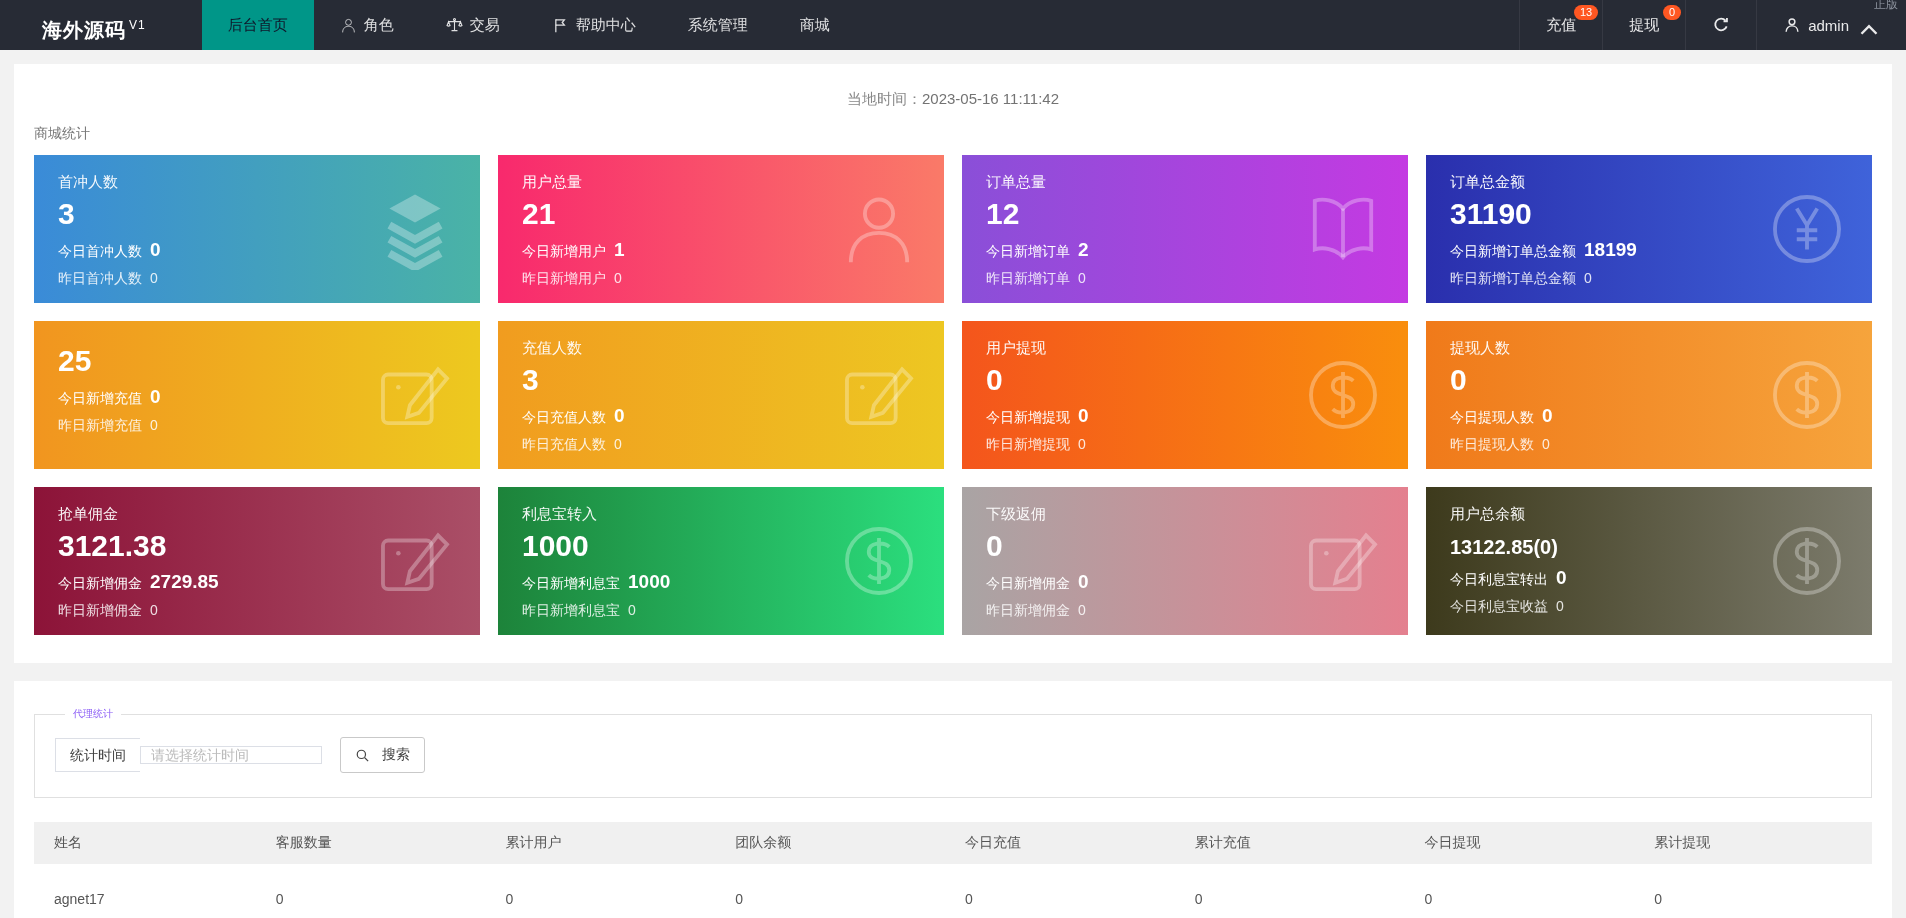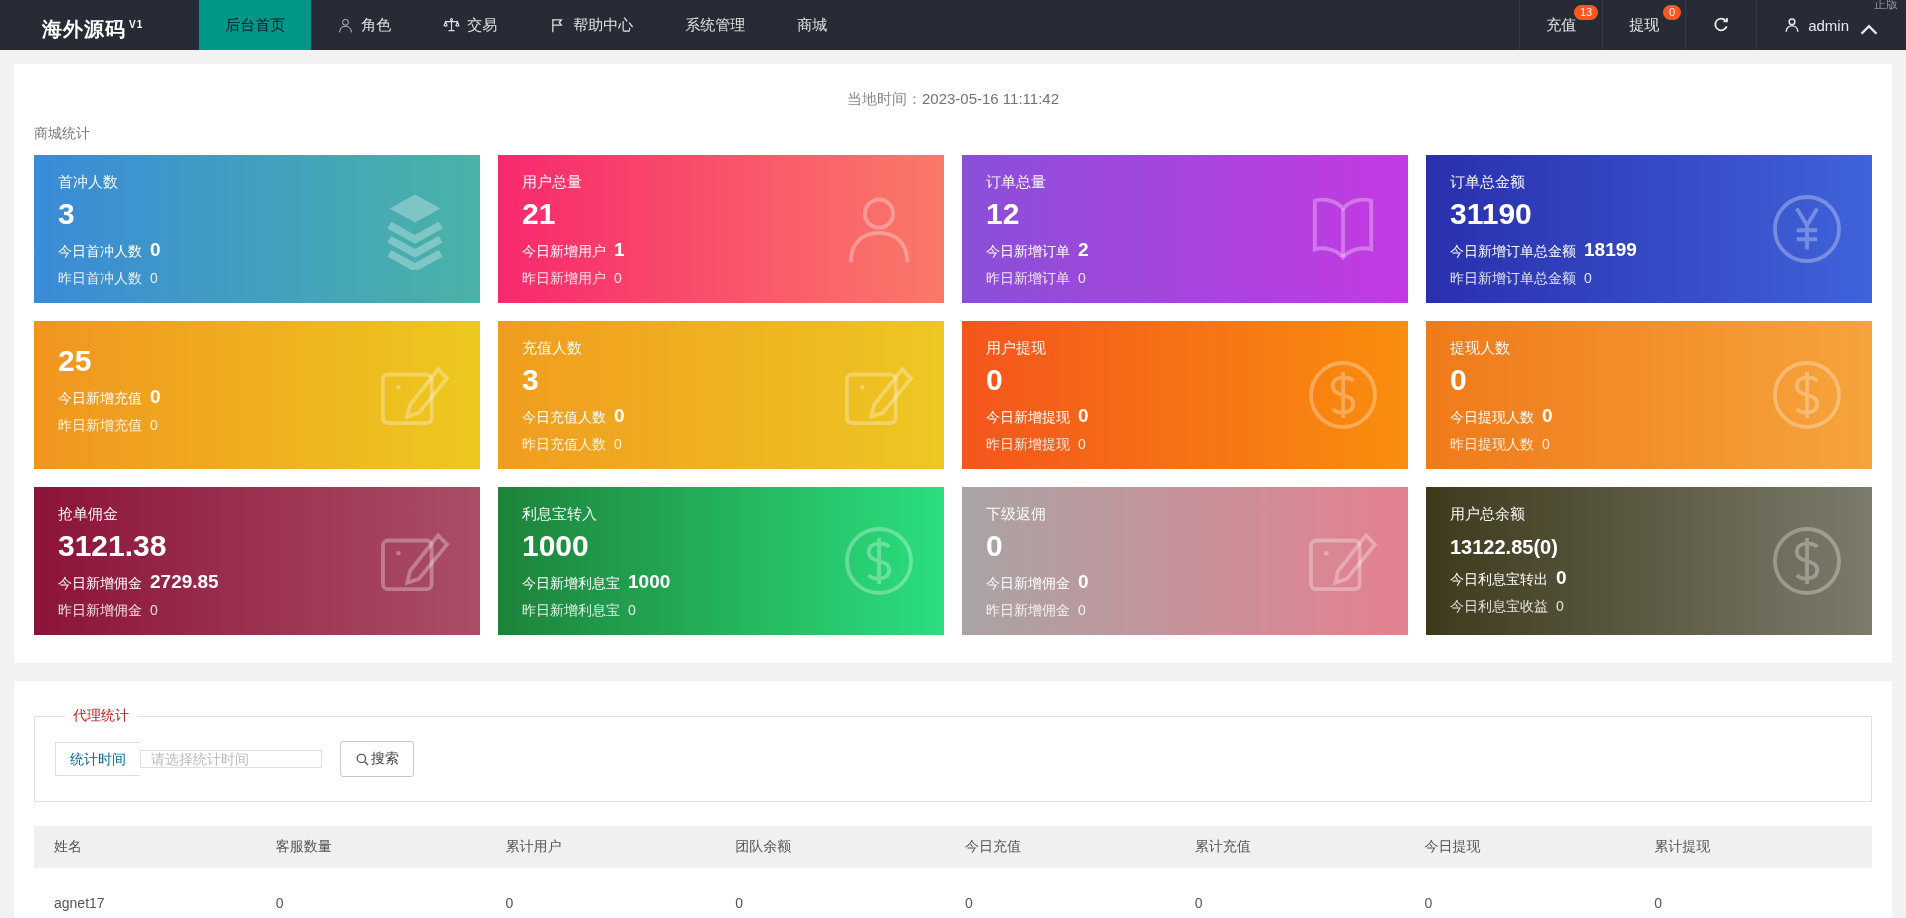--- a/index.html
+++ b/index.html
@@ -7,21 +7,21 @@
   body {
     width:1906px; height:918px; overflow:hidden;
     background:#f2f2f2;
     font-family:"Liberation Sans", sans-serif;
     position:relative;
   }
 
   
   .navbar { height:50px; background:#272b35; display:flex; align-items:stretch; position:relative; }
   .brand { color:#fff; font-size:20px; font-weight:bold; line-height:50px; padding:0 56px 0 42px; letter-spacing:1px; white-space:nowrap; }
-  .brand sup { font-size:10px; font-weight:bold; margin-left:3px; }
+  .brand sup { font-size:12px; font-weight:normal; margin-left:3px; }
   .menu { display:flex; }
   .menu-item { display:flex; align-items:center; gap:7px; padding:0 26px; color:rgba(255,255,255,.85); font-size:15px; cursor:pointer; white-space:nowrap; }
   .menu-item.active { background:#009688; color:#0f172a; }
   .menu-item svg { width:17px; height:17px; display:block; }
   .nav-right { margin-left:auto; display:flex; align-items:stretch; color:rgba(255,255,255,.9); font-size:15px; }
   .nav-right .nav-cell { display:flex; align-items:center; padding:0 26px; border-left:1px solid rgba(255,255,255,.07); position:relative; cursor:pointer; }
   .nav-badge { position:absolute; top:5px; right:4px; background:#ff5722; color:#fff; font-size:11px; line-height:13px; border-radius:9px; padding:1px 6px; min-width:10px; text-align:center; }
   .nav-cell svg { width:18px; height:18px; display:block; }
   .user-cell { gap:7px; padding-right:34px !important; }
   .user-cell .chev { width:12px; height:8px; margin-left:4px; }
@@ -43,26 +43,26 @@
   .card-line { font-size:14px; margin-top:9px; display:flex; align-items:baseline; gap:8px; }
   .card-line .num { font-size:19px; font-weight:bold; }
   .card-line.dim { opacity:.85; }
   .card-line.dim .num { font-size:14px; font-weight:normal; }
   .card-icon { position:absolute; right:24px; top:50%; transform:translateY(-50%); width:82px; height:82px; color:rgba(255,255,255,.3); }
   .card-icon svg { width:100%; height:100%; display:block; }
 
   
   .panel-agent { margin-top:18px; padding:26px 20px 36px; }
   fieldset.agent-box { border:1px solid #e0e0e0; margin:0; padding:16px 20px 24px; }
-  fieldset.agent-box legend { font-size:14px; color:#b91c1c; padding:0 8px; margin-left:10px; }
+  fieldset.agent-box legend { font-size:10px; color:#8b5cf6; padding:0 8px; margin-left:10px; }
   .filter-row { display:flex; align-items:center; }
-  .filter-label { border:1px solid #dcdfe6; border-right:none; height:34px; line-height:32px; padding:0 14px; font-size:14px; color:#0369a1; background:#fff; white-space:nowrap; }
+  .filter-label { border:1px solid #dcdfe6; border-right:none; height:34px; line-height:32px; padding:0 14px; font-size:14px; color:#404040; background:#fff; white-space:nowrap; }
   .filter-input { border:1px solid #dcdfe6; height:18px; width:182px; padding:0 10px; font-size:14px; color:#333; outline:none; font-family:"Liberation Sans", sans-serif; }
   .filter-input::placeholder { color:#bbb; }
-  .search-btn { margin-left:18px; display:flex; align-items:center; gap:1px; border:1px solid #c9c9c9; background:#fff; height:36px; padding:0 14px; font-size:14px; color:#444; border-radius:3px; cursor:pointer; font-family:"Liberation Sans", sans-serif; }
+  .search-btn { margin-left:18px; display:flex; align-items:center; gap:12px; border:1px solid #c9c9c9; background:#fff; height:36px; padding:0 14px; font-size:14px; color:#444; border-radius:3px; cursor:pointer; font-family:"Liberation Sans", sans-serif; }
   .search-btn svg { width:15px; height:15px; display:block; }
 
   table.agent-table { width:100%; border-collapse:collapse; table-layout:fixed; margin-top:24px; }
   .agent-table thead th { background:#f0f0f0; text-align:left; font-weight:normal; font-size:14px; color:#555; padding:12px 12px; }
   .agent-table tbody td { font-size:14px; color:#555; padding:27px 12px; border-bottom:1px solid #ececec; background:#fff; }
   .agent-table th:first-child, .agent-table td:first-child { padding-left:20px; }
 </style>
 </head>
 <body>
 

